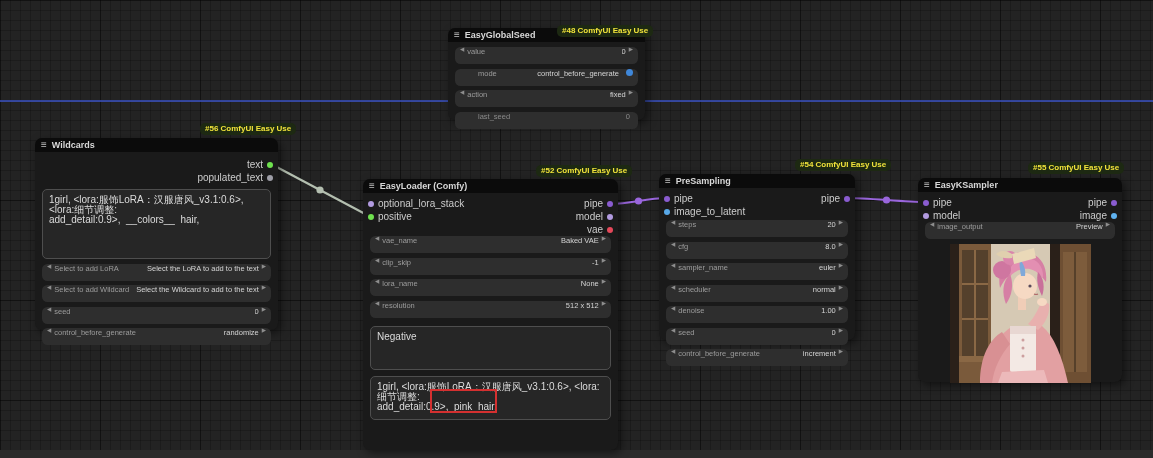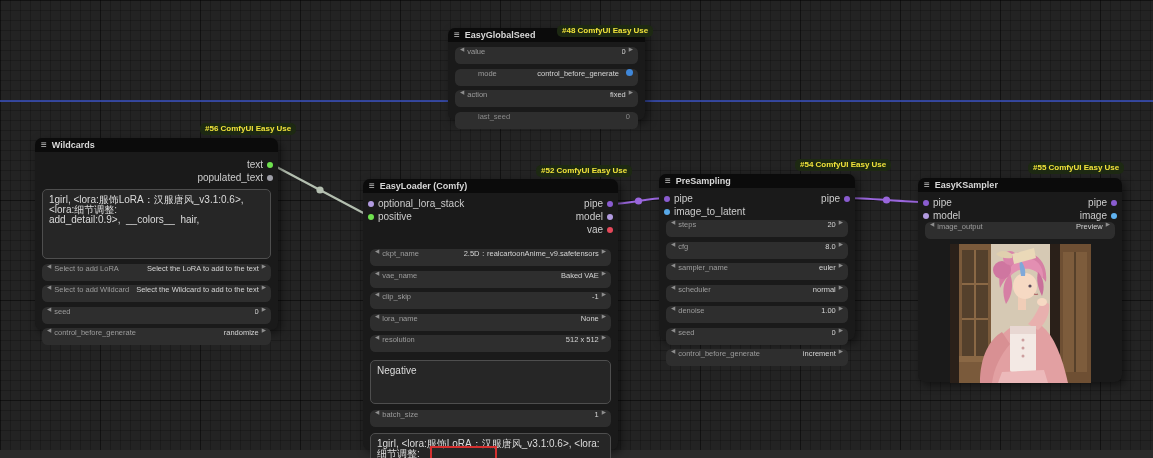--- a/index.html
+++ b/index.html
@@ -161,26 +161,20 @@
             <span class="dot" style="background: rgb(178, 155, 224);"></span>
           </div>
         </div>
         <div class="slot-row">
           <div class="slot-out">
             <span>vae</span>
             <span class="dot" style="background: rgb(229, 72, 90);"></span>
           </div>
         </div>
       </div>
-      <div class="row" style="margin-top: 13px;">
-        <span class="arrow">◀</span>
-        <span class="lab">ckpt_name</span>
-        <span class="val">2.5D：realcartoonAnime_v9.safetensors</span>
-        <span class="arrow">▶</span>
-      </div>
       <div class="row">
         <span class="arrow">◀</span>
         <span class="lab">vae_name</span>
         <span class="val">Baked VAE</span>
         <span class="arrow">▶</span>
       </div>
       <div class="row">
         <span class="arrow">◀</span>
         <span class="lab">clip_skip</span>
         <span class="val">-1</span>
@@ -193,26 +187,20 @@
         <span class="arrow">▶</span>
       </div>
       <div class="row">
         <span class="arrow">◀</span>
         <span class="lab">resolution</span>
         <span class="val">512 x 512</span>
         <span class="arrow">▶</span>
       </div>
       <div class="ta" style="margin-top: 8px; height: 44px;">
         <span class="ta-text">Negative</span>
-      </div>
-      <div class="row" style="margin-top: 6px;">
-        <span class="arrow">◀</span>
-        <span class="lab">batch_size</span>
-        <span class="val">1</span>
-        <span class="arrow">▶</span>
       </div>
       <div class="ta" style="margin-top: 6px; height: 44px;">
         <span class="ta-text">1girl, &lt;lora:服饰LoRA：汉服唐风_v3.1:0.6&gt;, &lt;lora:细节调整:
 add_detail:0.9&gt;,  pink  hair,</span>
         <div class="hl-box" style="left: 59px; top: 12px; width: 67px; height: 24px; border-color: rgb(212, 48, 48);"></div>
       </div>
     </div>
     <div class="badge" style="left: 768px; top: 159px; background: rgb(29, 41, 18); color: rgb(240, 227, 58); margin-left: 27px;">#54 ComfyUI Easy Use</div>
     <div class="node" style="left: 659px; top: 174px; width: 196px; height: 166px;">
       <div class="titlebar">

